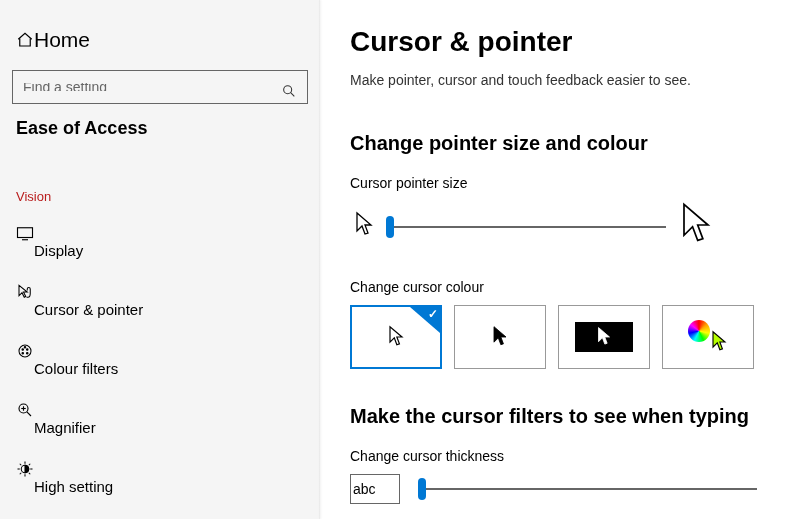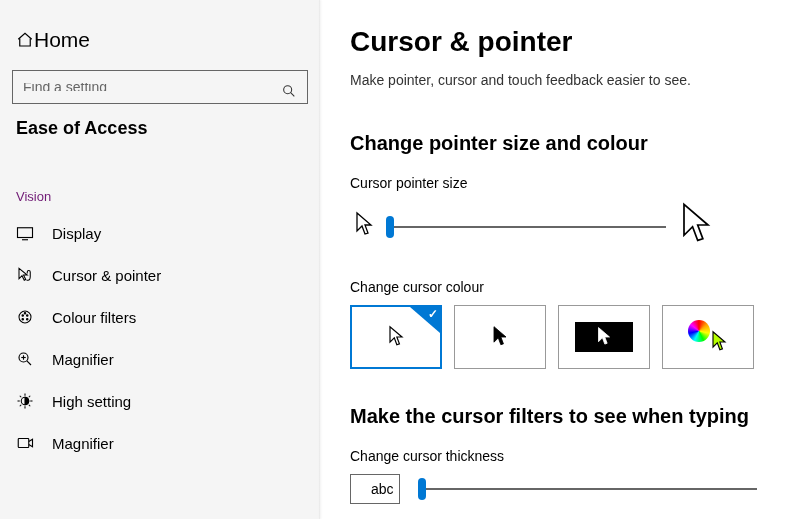--- a/index.html
+++ b/index.html
@@ -6,22 +6,22 @@
 body { width: 787px; height: 519px; overflow: hidden; background: #fff; display: flex; }
 
 .sidebar { width: 320px; height: 100%; background: #f5f5f5; padding-top: 28px; position: relative; }
 .home-row { display: flex; align-items: center; padding: 0 16px; cursor: pointer; }
 .home-row svg { width: 18px; height: 18px; }
 .home-row span { font-size: 21px; }
 .search-box { margin: 18px 12px 0 12px; height: 34px; border: 1px solid #666; display: flex; padding: 12px 10px; background: #f5f5f5; }
 .search-box input { flex: 1; border: none; background: transparent; outline: none; font-size: 14px; color: #333; }
 .search-box input::placeholder { color: #666; }
 .category { padding: 14px 16px 0 16px; font-weight: 600; font-size: 18px; }
-.group-label { padding: 50px 16px 8px 16px; font-size: 13px; color: #701a75; }
-.nav-item { display: flex; align-items: center; padding: 12px 16px; cursor: pointer; }
+.group-label { padding: 50px 16px 8px 16px; font-size: 13px; color: #b91c1c; }
+.nav-item { display: flex; padding: 12px 16px; cursor: pointer; flex-direction: column; }
 .nav-item svg { width: 18px; height: 18px; flex-shrink: 0; }
 .nav-item span { margin-left: 18px; font-size: 15px; }
 .edge { position: absolute; right: 0; top: 0; bottom: 0; width: 1px; background: linear-gradient(to right, rgba(0,0,0,0) 0%, rgba(0,0,0,0.08) 100%); box-shadow: 1px 0 2px rgba(0,0,0,0.08); }
 
 .main { flex: 1; padding: 26px 30px 0 30px; overflow: hidden; }
 .page-title { font-size: 28px; font-weight: 600; margin-bottom: 14px; }
 .page-sub { font-size: 14px; color: #333; margin-bottom: 44px; }
 .section-title { font-size: 20px; font-weight: 600; margin-bottom: 20px; margin-top: 22px; }
 .field-label { font-size: 14px; margin-bottom: 10px; }
 
@@ -33,21 +33,21 @@
 .thumb { position: absolute; width: 8px; height: 22px; border-radius: 4px; background: #0078d4; }
 
 .colour-row { display: flex; gap: 12px; margin-bottom: 36px; }
 .swatch { width: 92px; height: 64px; border: 1px solid #999; display: flex; align-items: center; justify-content: center; position: relative; cursor: pointer; }
 .swatch.selected { border: 2px solid #0078d4; }
 .tick-corner { position: absolute; top: 0; right: 0; width: 0; height: 0; border-top: 26px solid #0078d4; border-left: 30px solid transparent; }
 .tick-corner::after { content: "✓"; position: absolute; top: -26px; right: 2px; color: #fff; font-size: 12px; font-weight: bold; }
 .black-box { width: 58px; height: 30px; background: #000; display: flex; align-items: center; justify-content: center; }
 
 .thickness-row { display: flex; align-items: center; gap: 18px; }
-.abc-box { width: 50px; height: 30px; border: 1px solid #666; display: flex; align-items: center; padding-left: 20px; font-size: 14px; position: relative; }
+.abc-box { width: 50px; height: 30px; border: 1px solid #666; display: flex; align-items: center; padding-left: 2px; font-size: 14px; position: relative; }
 .slider-420 { width: 340px; }
 
 .colour-wheel { width: 22px; height: 22px; border-radius: 50%; background: conic-gradient(red,orange,yellow,lime,cyan,blue,magenta,red); position: relative; }
 </style>
 </head>
 <body>
 
 <div class="sidebar">
   <div class="home-row">
     <svg viewBox="0 0 24 24" fill="none" stroke="#000" stroke-width="1.6">

